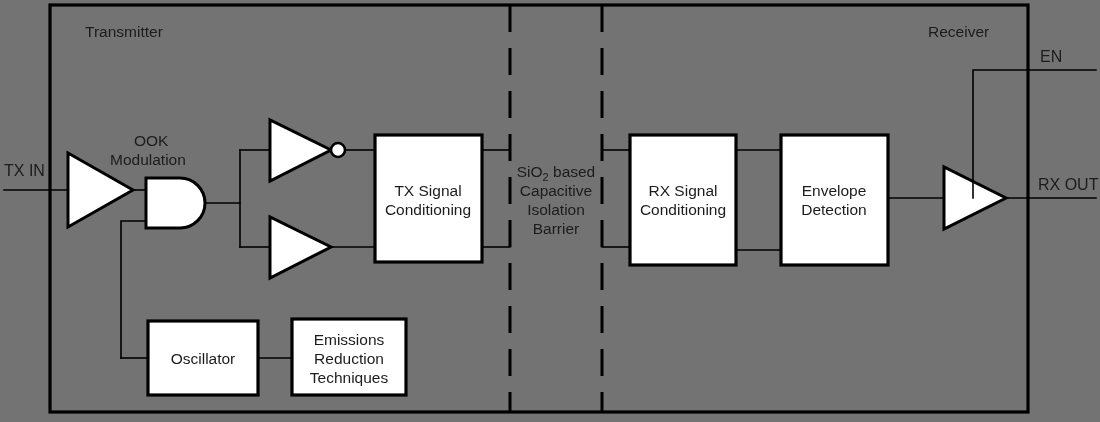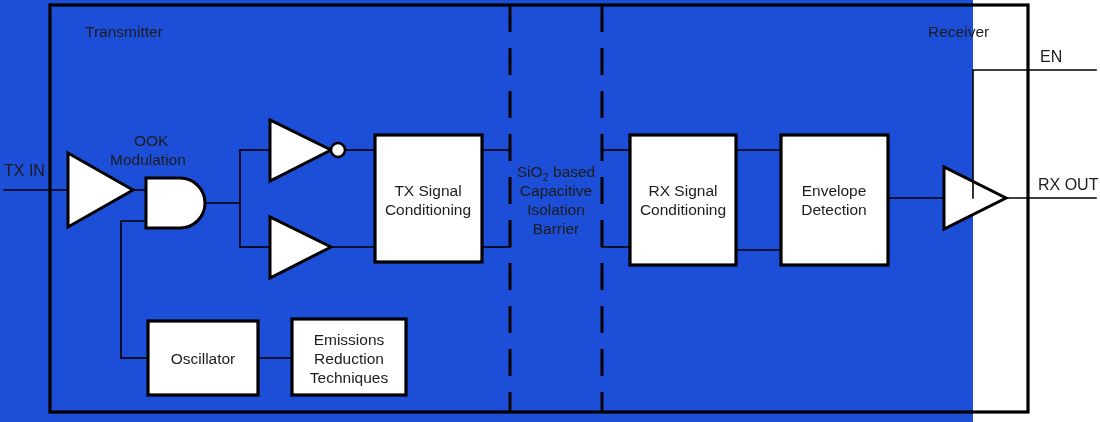--- a/index.html
+++ b/index.html
@@ -2,23 +2,23 @@
 <html><head>
 <meta charset="utf-8">
 <style>
   html, body {
     margin: 0;
     padding: 0;
     background: #ffffff;
   }
   #diagram-root {
     position: relative;
-    width: 973px;
+    width: 1100px;
     height: 422px;
-    background: #1d4ed8;
+    background: #737373;
     font-family: "Liberation Sans", sans-serif;
     text-decoration: underline;
   }
   svg#block-diagram {
     display: block;
     width: 1100px;
     height: 422px;
   }
   .wire        { stroke: #000000; stroke-width: 1.6; fill: none; stroke-linecap: square; }
   .outer-box   { stroke: #000000; stroke-width: 3.2; fill: none; }

